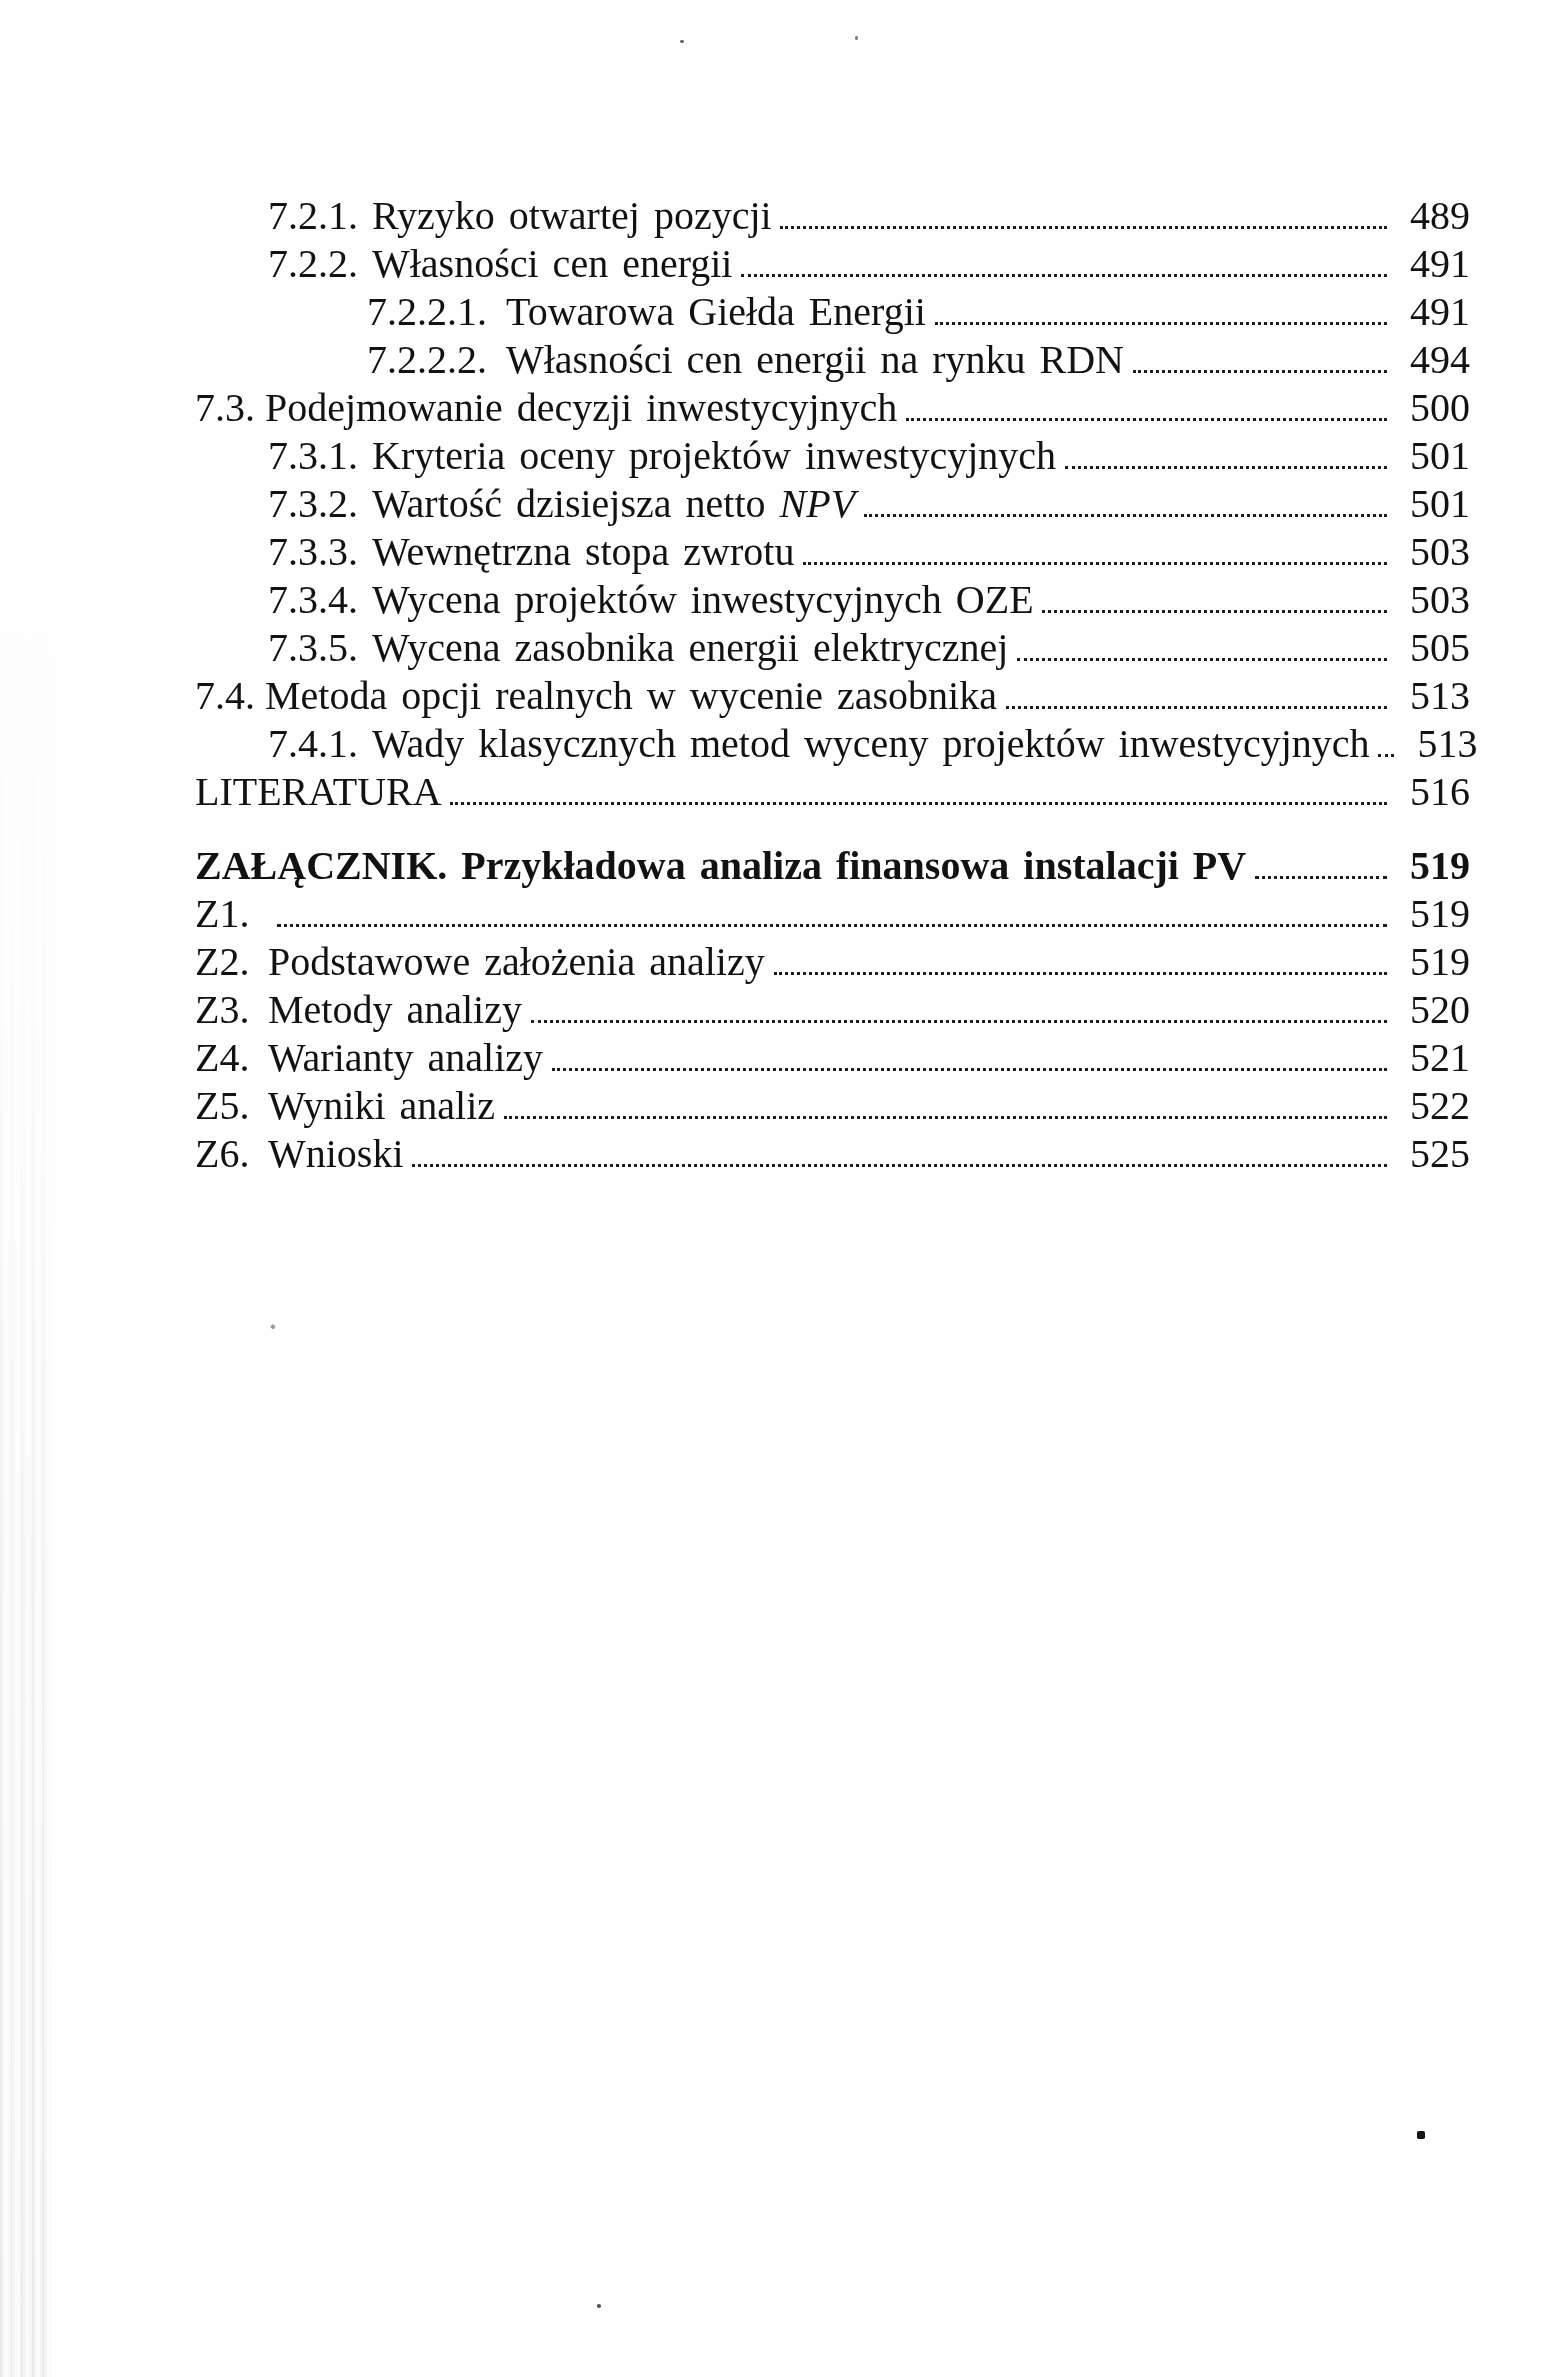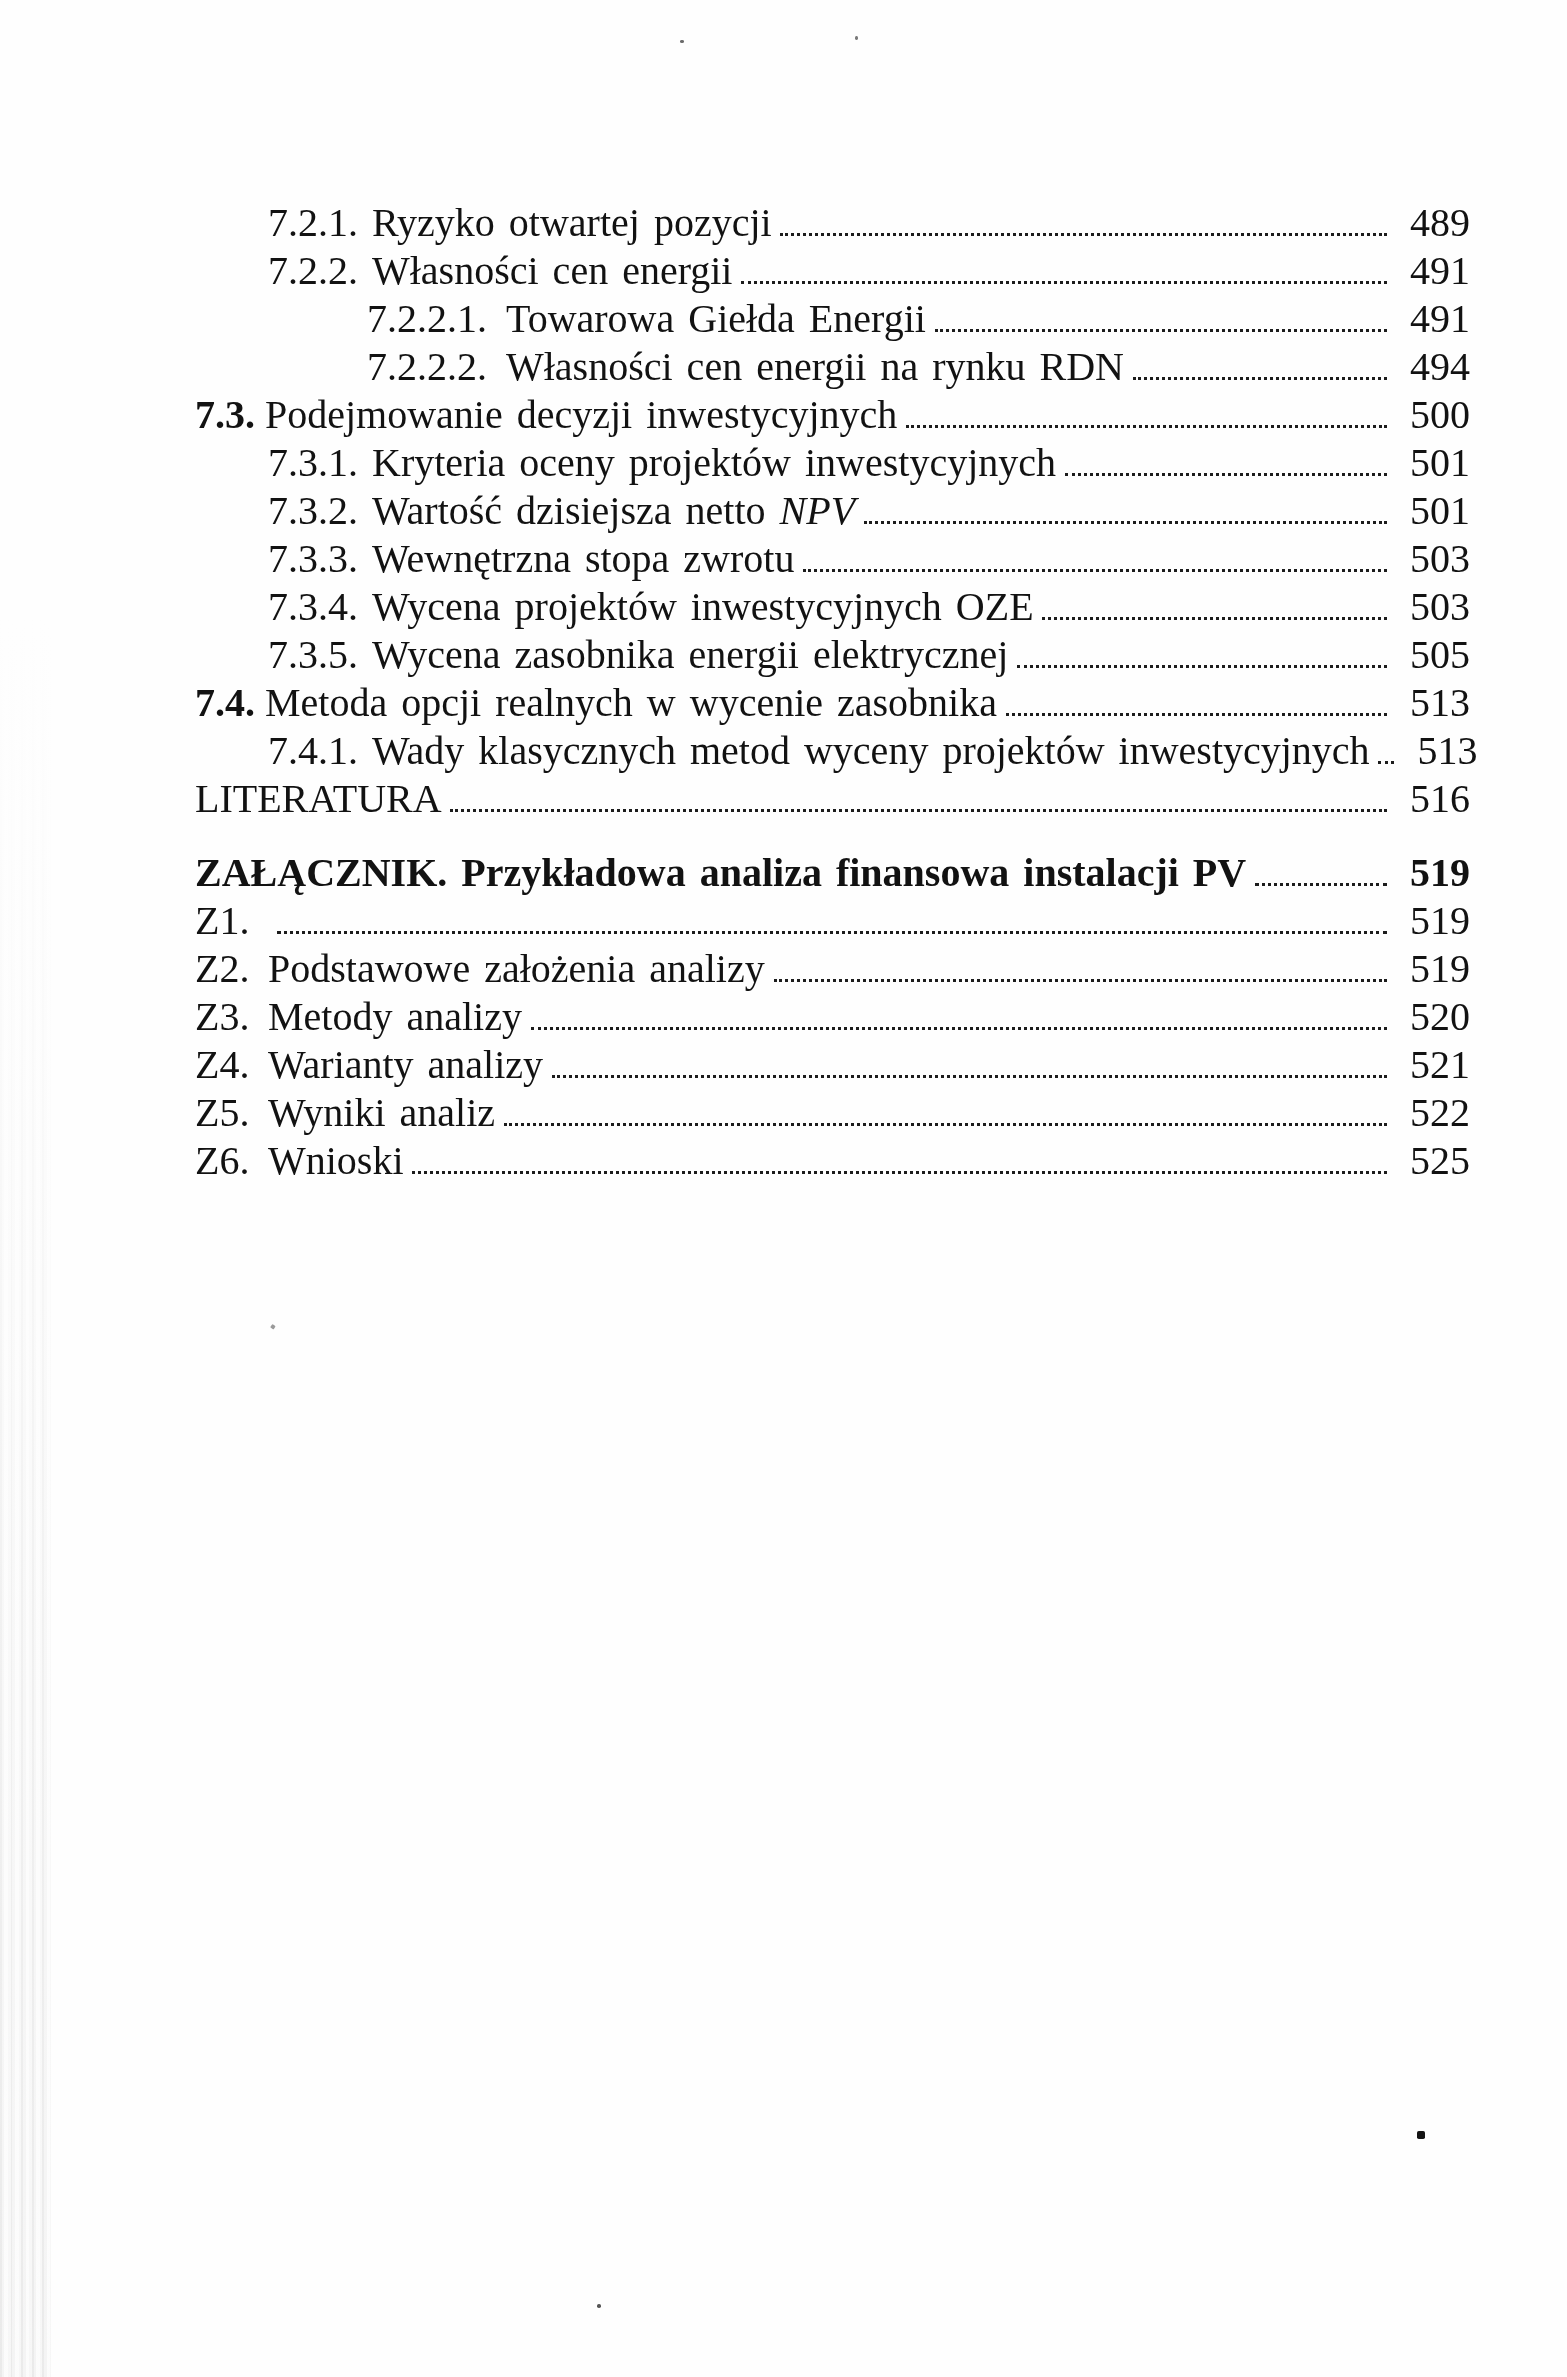--- a/index.html
+++ b/index.html
@@ -23,31 +23,30 @@
       #fefefe 0%, #fefefe 26%, rgba(254,254,254,0.82) 45%,
       rgba(254,254,254,0.45) 68%, rgba(254,254,254,0.18) 100%);
   }
   .toc {
     position:absolute;
     left:195px; top:192px;
     width:1278px;
     font-size:40px;
     line-height:48px;
     word-spacing:0.10em;
-    margin-top:7px;
   }
   .row {
     display:flex;
     align-items:baseline;
     height:48px;
     white-space:nowrap;
   }
   .row.gap-before { margin-top:26.4px; }
   .num { display:inline-block; }
-  .lv0 .num { min-width:70px;font-weight:bold; }
+  .lv0 .num { min-width:70px; }
   .lv1 { padding-left:73px; }
   .lv1 .num { min-width:104px; }
   .lv2 { padding-left:172px; }
   .lv2 .num { min-width:139px; }
   .lvz .num { min-width:73px; }
   .bold { font-weight:700; }
   .it { font-style:italic; }
   .leader {
     flex:1 1 auto;
     min-width:16px;

